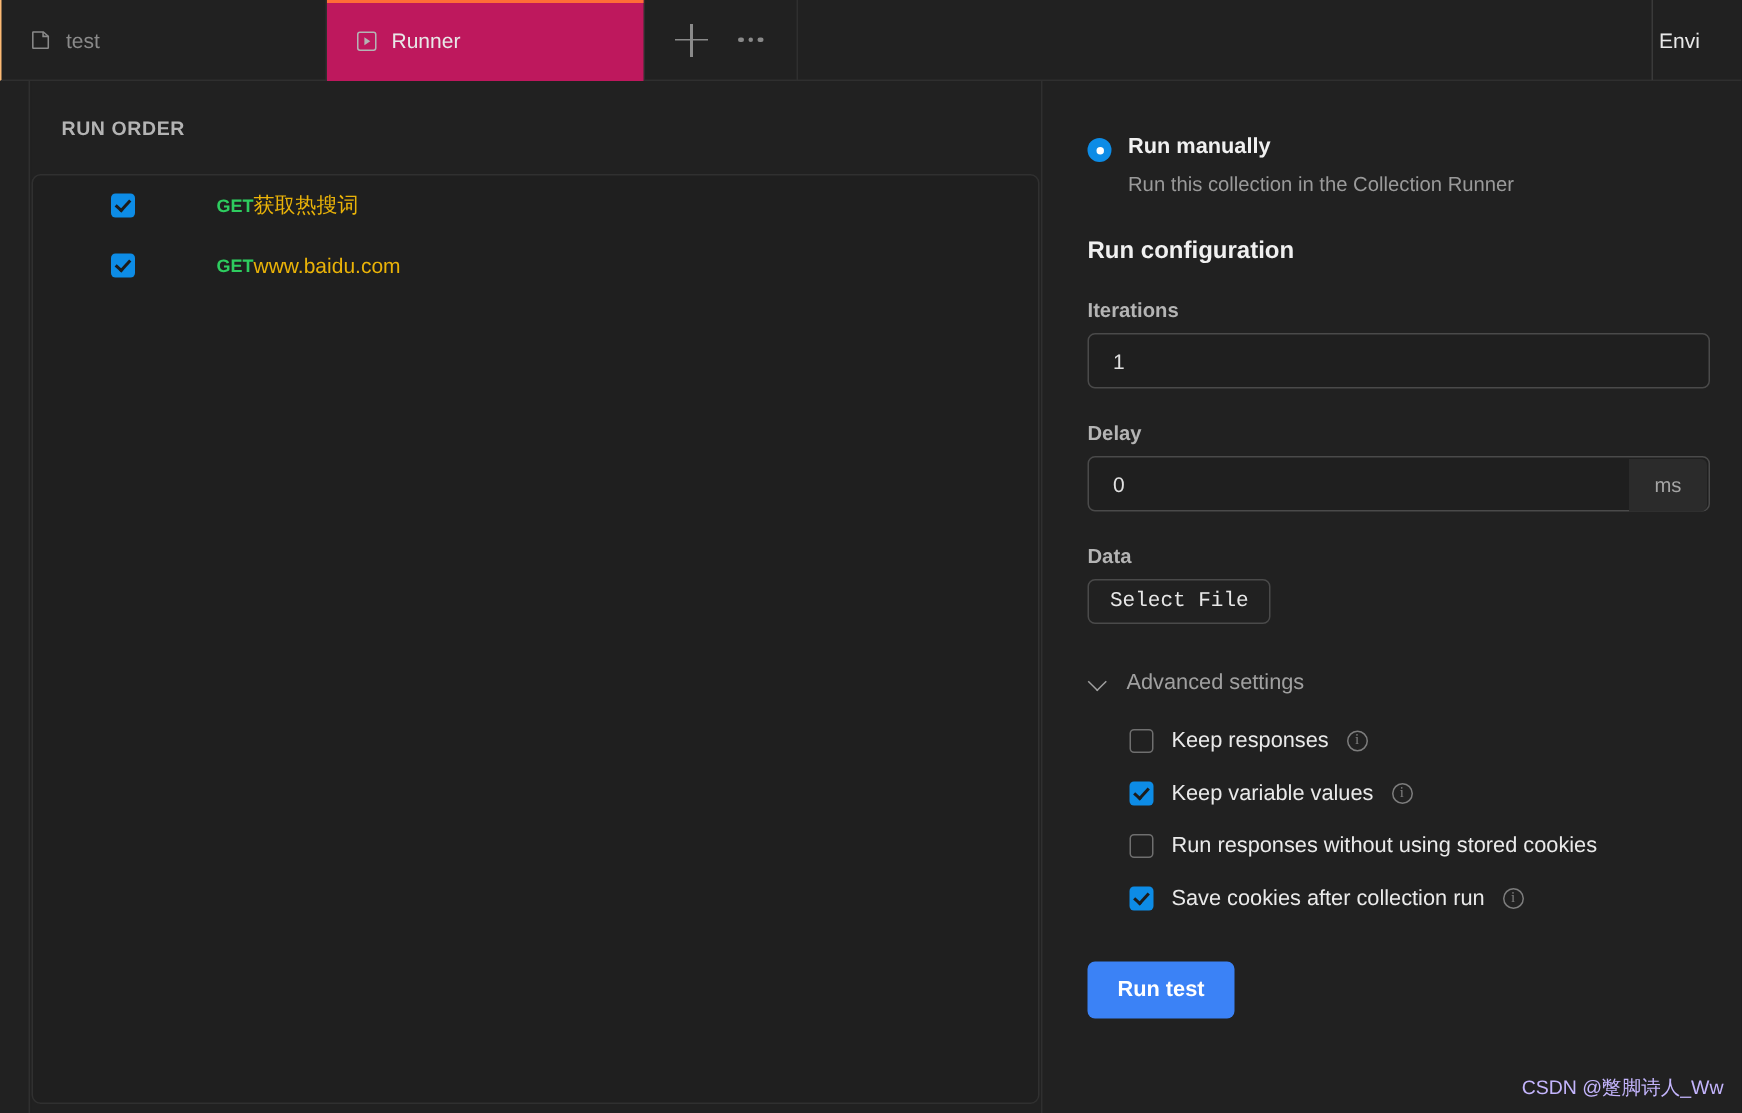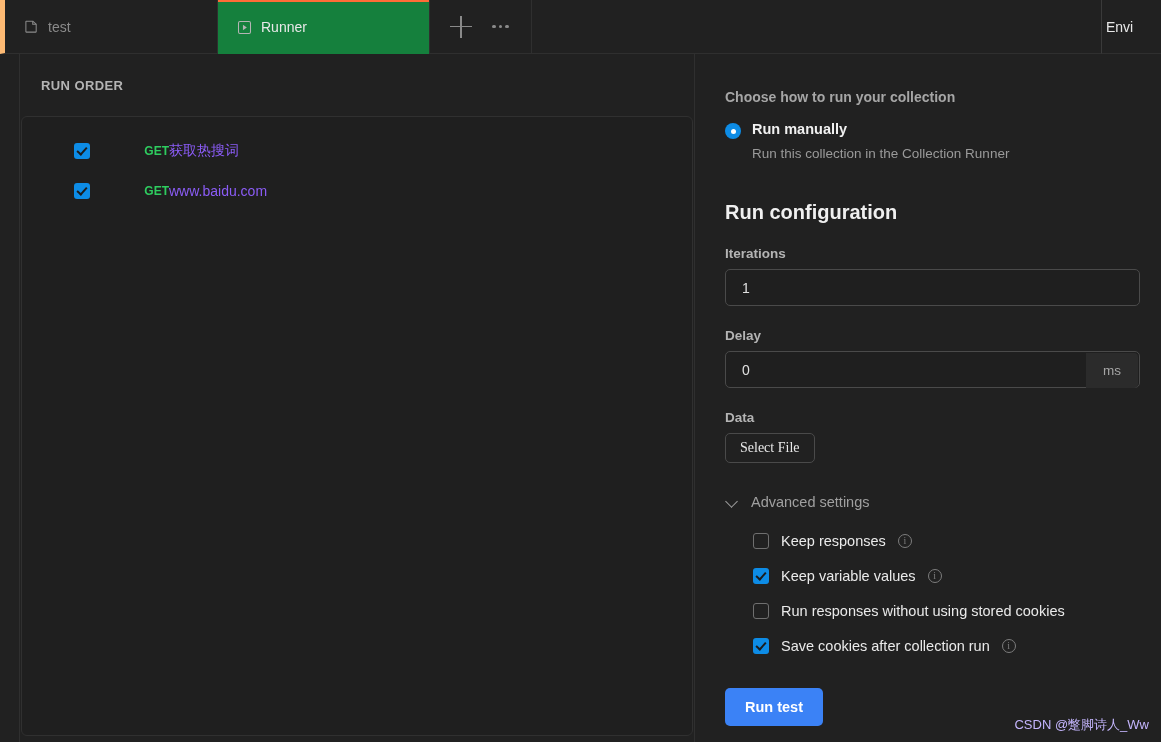--- a/index.html
+++ b/index.html
@@ -39,27 +39,27 @@
     padding: 0 18px;
     height: 54px;
     border-right: 1px solid #2f2f2f;
     border-bottom: 1px solid #2f2f2f;
     cursor: pointer;
     font-size: 14px;
     color: #8a8a8a;
     background: #212121;
     user-select: none;
   }
-  .tab.first { border-left: 5px solid #fdba74; }
+  .tab.first { border-left: 1px solid #fdba74; }
   .tab-test { width: 218px; }
   .tab-runner {
     width: 212px;
     color: #e8e8e8;
     border-bottom: none;
-    background: #15803d;
+    background: #be185d;
   }
   .tab-runner::before {
     content: "";
     position: absolute;
     top: 0; left: 0; right: 0;
     height: 2px;
     background: #ff6c37;
   }
 
   .tab-icon {
@@ -180,21 +180,20 @@
     background: #3d3d3d;
   }
 
   .runlist {
     margin: 0 0 0 0;
     width: 672px;
     height: 620px;
     border: 1px solid #303030;
     border-radius: 6px;
     background: #1f1f1f;
-    padding-top: 14px;
   }
 
   .run-item {
     display: flex;
     align-items: center;
     height: 40px;
     padding-left: 52px;
     cursor: pointer;
   }
 
@@ -221,21 +220,21 @@
     width: 56px;
     margin-left: 23px;
     font-size: 12px;
     font-weight: bold;
     color: #2ecc5f;
     flex: 0 0 auto;
   }
 
   .run-name {
     font-size: 14px;
-    color: #8b5cf6;
+    color: #eab308;
   }
 
   
   .config {
     position: absolute;
     top: 54px;
     left: 696px;
     width: 465px;
     height: 688px;
     background: #212121;
@@ -278,24 +277,24 @@
     line-height: 19px;
   }
   .radio-sub {
     font-size: 13.5px;
     color: #9a9a9a;
     margin: 6px 0 0 27px;
     line-height: 18px;
   }
 
   .section-title {
-    font-size: 20px;
+    font-size: 16px;
     font-weight: bold;
     color: #f0f0f0;
-    margin-top: 38px;
+    margin-top: 27px;
   }
 
   .field-label {
     font-size: 13.5px;
     font-weight: bold;
     color: #b4b4b4;
     margin-top: 22px;
     margin-bottom: 8px;
   }
 
@@ -332,21 +331,21 @@
     display: inline-flex;
     align-items: center;
     justify-content: center;
     height: 30px;
     padding: 0 14px;
     border: 1px solid #4a4a4a;
     border-radius: 5px;
     background: transparent;
     color: #e8e8e8;
     font-size: 14px;
-    font-family: Liberation Serif, serif;
+    font-family: Liberation Mono, monospace;
     cursor: pointer;
   }
 
   .adv-row {
     display: flex;
     align-items: center;
     gap: 12px;
     margin-top: 31px;
     cursor: pointer;
   }
@@ -483,21 +482,20 @@
         <span class="cbox on"></span>
         <span class="run-method">GET</span>
         <span class="run-name">www.baidu.com</span>
       </div>
 
     </div>
   </div>
 
   <div class="config">
 
-    <div class="cfg-head">Choose how to run your collection</div>
 
     <div class="radio-row">
       <span class="radio"></span>
       <span class="radio-label">Run manually</span>
     </div>
     <div class="radio-sub">Run this collection in the Collection Runner</div>
 
     <div class="section-title">Run configuration</div>
 
     <div class="field-label">Iterations</div>

